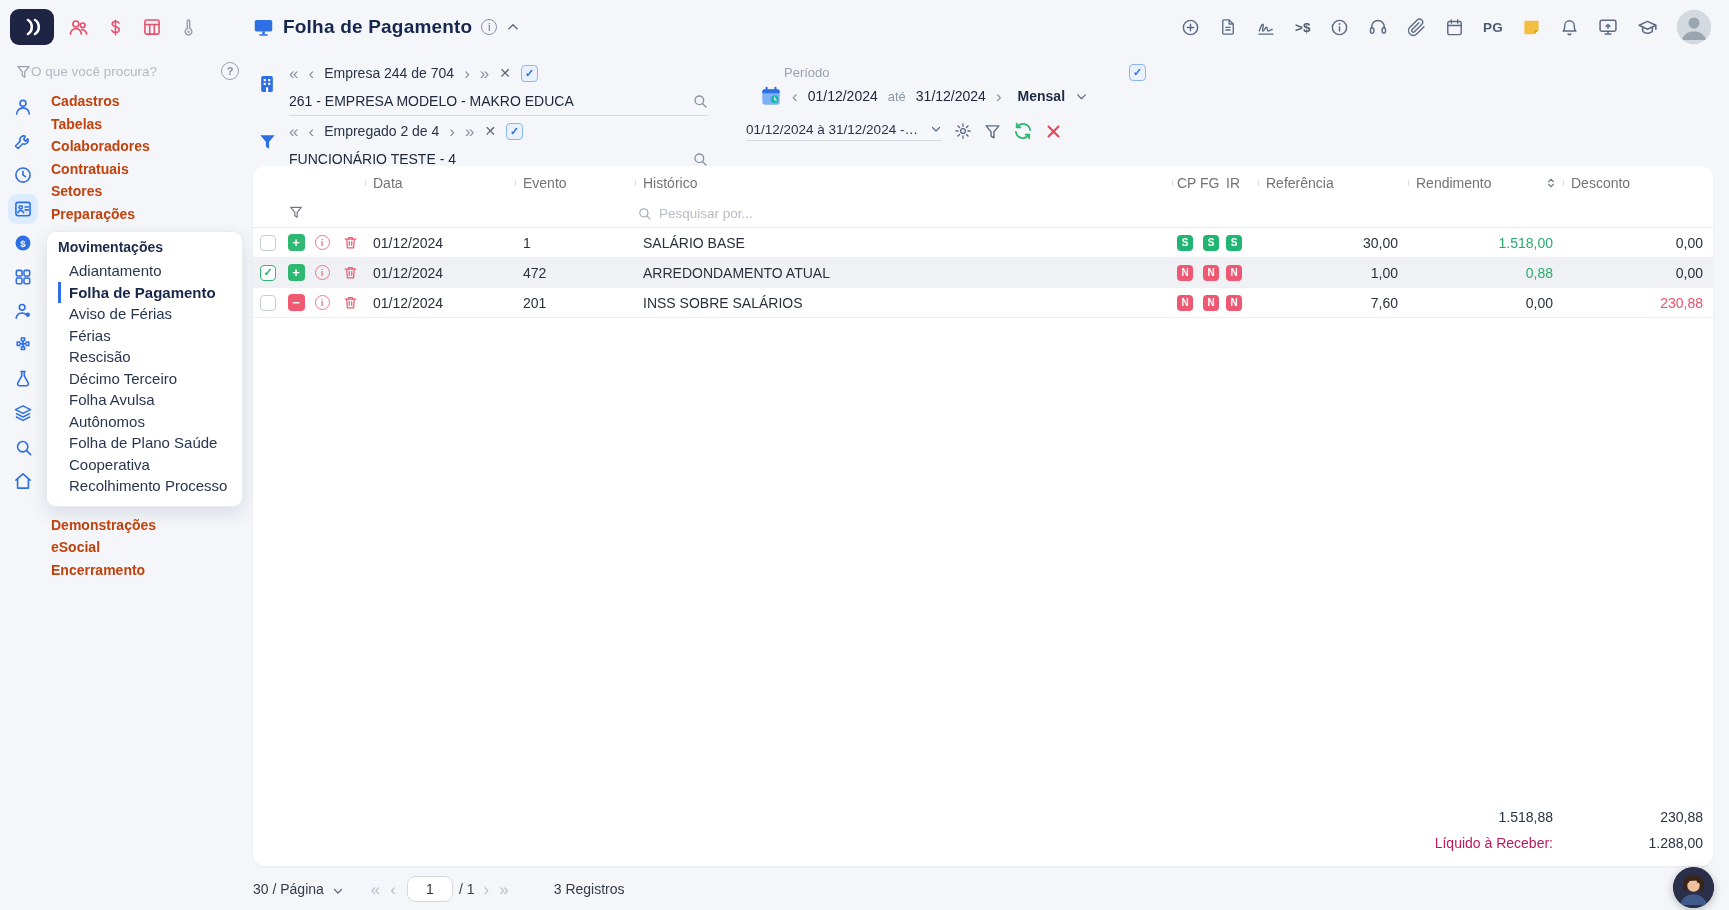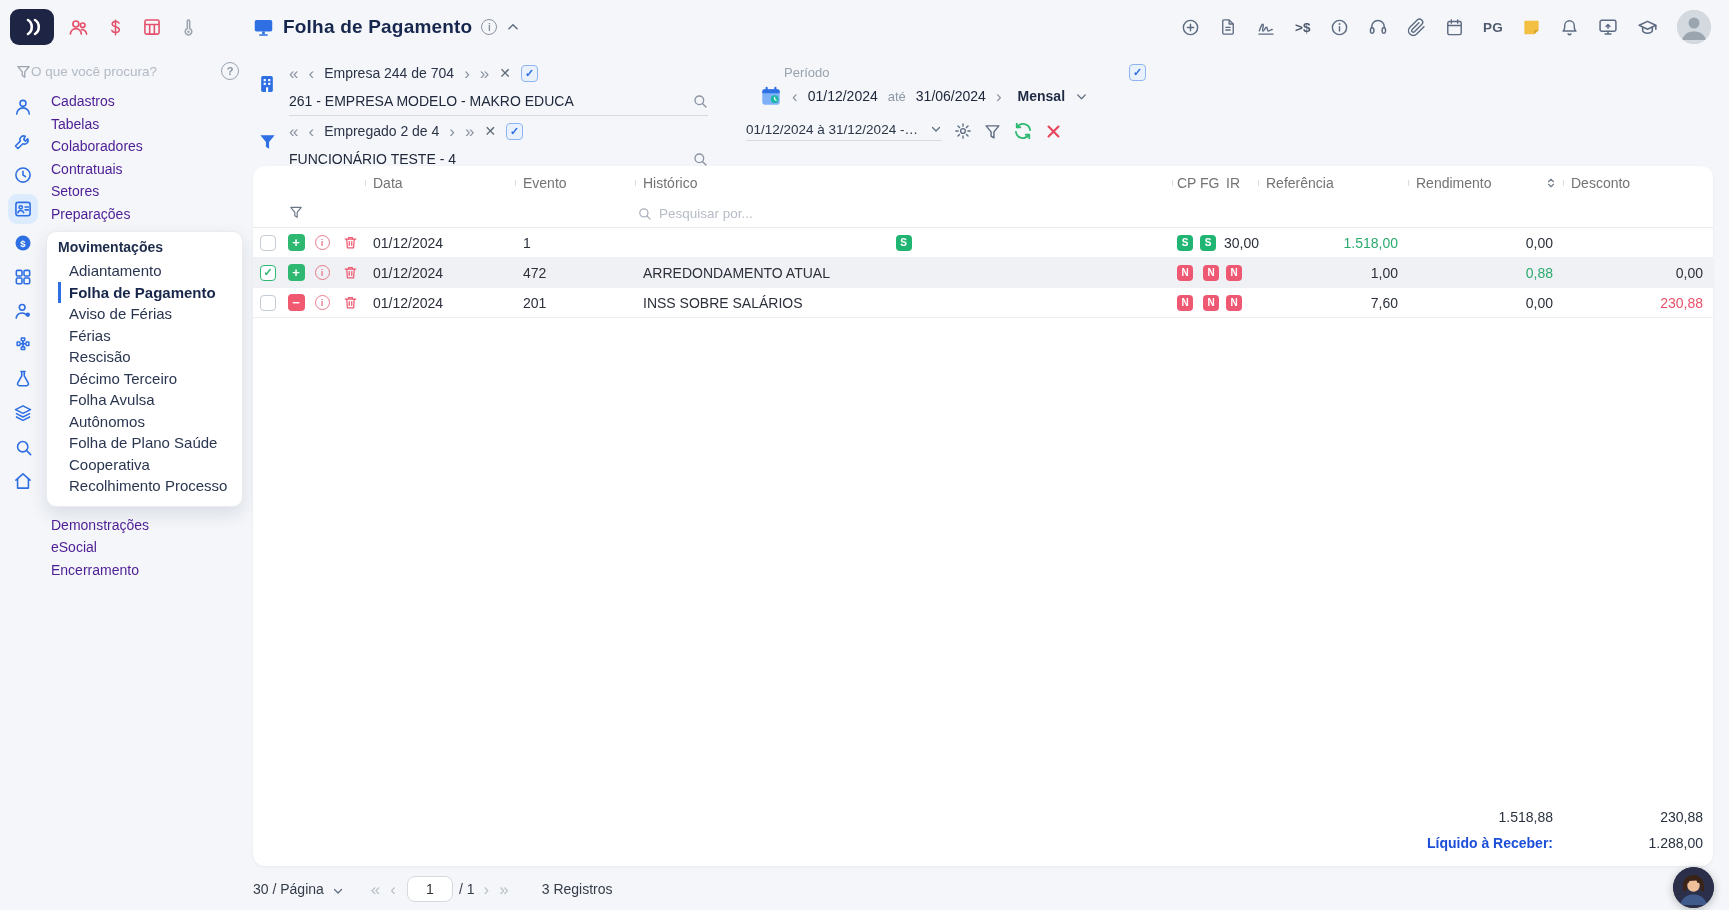--- a/index.html
+++ b/index.html
@@ -27,21 +27,21 @@
 
 .search-row{display:flex;align-items:center;gap:0;padding:6px 14px 4px 16px;color:#9aa3ae}
 .search-input{flex:1;border:none;background:transparent;font-size:13.5px;color:#333;outline:none;min-width:0}
 .search-input::placeholder{color:#b3bac4}
 .help-circle{width:18px;height:18px;border:1.5px solid #9aa3af;border-radius:50%;display:flex;align-items:center;justify-content:center;font-size:11px;color:#8a93a0;font-weight:700;cursor:pointer}
 .side-body{display:flex;align-items:flex-start}
 .icon-strip{width:46px;display:flex;flex-direction:column;align-items:center;gap:4px;padding-top:8px;flex:none}
 .strip-slot{width:30px;height:30px;display:flex;align-items:center;justify-content:center;border-radius:9px;color:#2e6fe3;cursor:pointer}
 .strip-slot.active{background:#dcebfd}
 .menu-col{flex:1;padding-top:6px;min-width:0}
-.menu-item{font-size:14px;font-weight:400;color:#4c1d95;line-height:22.5px;padding-left:5px;cursor:pointer;white-space:nowrap}
+.menu-item{font-size:14px;font-weight:700;color:#c2410c;line-height:22.5px;padding-left:5px;cursor:pointer;white-space:nowrap}
 .submenu-card{background:#fff;border:1px solid #e9ebef;border-radius:10px;box-shadow:0 7px 18px rgba(25,39,80,.12);margin:6px 10px 7px 0;padding:7px 8px 9px 11px;width:197px}
 .submenu-title{font-size:14px;font-weight:700;color:#1c2b4a;margin-bottom:5px}
 .submenu-item{font-size:15px;color:#2a3650;line-height:21.5px;padding-left:8px;border-left:3px solid transparent;cursor:pointer;white-space:nowrap}
 .submenu-item.active{border-left-color:#2e6fe3;font-weight:700;color:#17264a}
 
 
 .selectors{display:flex;height:106px;padding-top:2px}
 .sel-left{width:455px;display:flex;flex-direction:column;gap:4px;flex:none}
 .sel-block{display:flex;gap:8px}
 .sel-icon{width:28px;padding-top:12px;color:#2e6fe3;display:flex;justify-content:center;flex:none}
@@ -95,29 +95,29 @@
 .ab-rem{background:#f0596f}
 .iring{width:15px;height:15px;border:1.5px solid #e9798c;border-radius:50%;display:inline-flex;align-items:center;justify-content:center;font-size:9.5px;font-weight:700;color:#e9798c;cursor:pointer}
 .trash{cursor:pointer;display:inline-flex}
 .tag{width:16px;height:16px;border-radius:4px;display:inline-flex;align-items:center;justify-content:center;color:#fff;font-size:10px;font-weight:700}
 .tag-s{background:#21b573}
 .tag-n{background:#ef5872}
 .totals{margin-top:auto;padding:4px 0 10px}
 .totals-row{display:flex;justify-content:flex-end;align-items:center;height:26px;font-size:14px;color:#2a3240}
 .t-rend{width:155px;text-align:right;padding-right:10px}
 .t-desc{width:150px;text-align:right;padding-right:10px}
-.t-label{text-align:right;padding-right:10px;font-weight:700;color:#1d4ed8}
+.t-label{text-align:right;padding-right:10px;font-weight:400;color:#be185d}
 
 
 .pagination{height:34px;display:flex;align-items:center;margin-top:6px;color:#343c49}
 .psize{display:flex;align-items:flex-end;gap:8px;font-size:14px;cursor:pointer;margin-right:22px}
 .parr{font-size:17px;color:#b9c0c8;cursor:pointer;line-height:1;margin:0 5px}
 .pinput{width:46px;height:26px;border:1px solid #d5d9de;border-radius:8px;text-align:center;font-size:14px;color:#333;outline:none;background:#fff;margin:0 6px}
 .ptotal{font-size:14px;margin-right:4px}
-.precords{margin-left:28px;font-size:14px}
+.precords{margin-left:40px;font-size:14px}
 
 
 .chat-avatar{position:absolute;right:15px;bottom:2px;width:41px;height:41px;border-radius:50%;overflow:hidden;box-shadow:0 2px 8px rgba(0,0,0,.25);cursor:pointer;background:#2b2f4a}
 </style>
 </head>
 <body>
 
 <header class="topbar">
   <div class="tb-left">
     <div class="logo">
@@ -460,21 +460,21 @@
                   <path d="M2.5 9h19V7a2.5 2.5 0 0 0-2.5-2.5H5A2.5 2.5 0 0 0 2.5 7z" fill="#2e6fe3"></path>
                   <rect x="6" y="2" width="2.4" height="4" rx="1.2" fill="#2e6fe3"></rect>
                   <rect x="15.6" y="2" width="2.4" height="4" rx="1.2" fill="#2e6fe3"></rect>
                   <circle cx="16" cy="15.5" r="4.2" fill="#19b8a6"></circle>
                   <path d="M16 13.5v2.2l1.6 1" stroke="#fff" stroke-width="1.3" fill="none" stroke-linecap="round"></path>
                 </svg>
               </span>
             <span class="arr">‹</span>
             <span class="per-date">01/12/2024</span>
             <span class="per-until">até</span>
-            <span class="per-date">31/06/2024</span>
+            <span class="per-date">31/12/2024</span>
             <span class="arr">›</span>
             <span class="per-mode">Mensal</span>
             <span class="ic icon-btn">
                 <svg width="13" height="13" viewBox="0 0 24 24" fill="none" stroke="currentColor" stroke-width="2.4" stroke-linecap="round" stroke-linejoin="round">
                   <path d="M5 9l7 7 7-7"></path>
                 </svg>
               </span>
           </div>
         </div>
 
@@ -571,20 +571,21 @@
                 <svg width="15" height="15" viewBox="0 0 24 24" fill="none" stroke="#ee5a71" stroke-width="2" stroke-linecap="round" stroke-linejoin="round">
                   <path d="M3.5 6.5h17"></path>
                   <path d="M9 6V4h6v2"></path>
                   <path d="M6 6.5l1 14h10l1-14"></path>
                   <path d="M10 10.5v6M14 10.5v6"></path>
                 </svg>
               </span>
             </div>
             <div class="c tcell">01/12/2024</div>
             <div class="c tcell">1</div>
+            <div class="c tcell">SALÁRIO BASE</div>
             <div class="c cc">
               <span class="tag tag-s">S</span>
             </div>
             <div class="c cc">
               <span class="tag tag-s">S</span>
             </div>
             <div class="c cc" style="justify-content:flex-start;padding-left:2px">
               <span class="tag tag-s">S</span>
             </div>
             <div class="c num">30,00</div>

